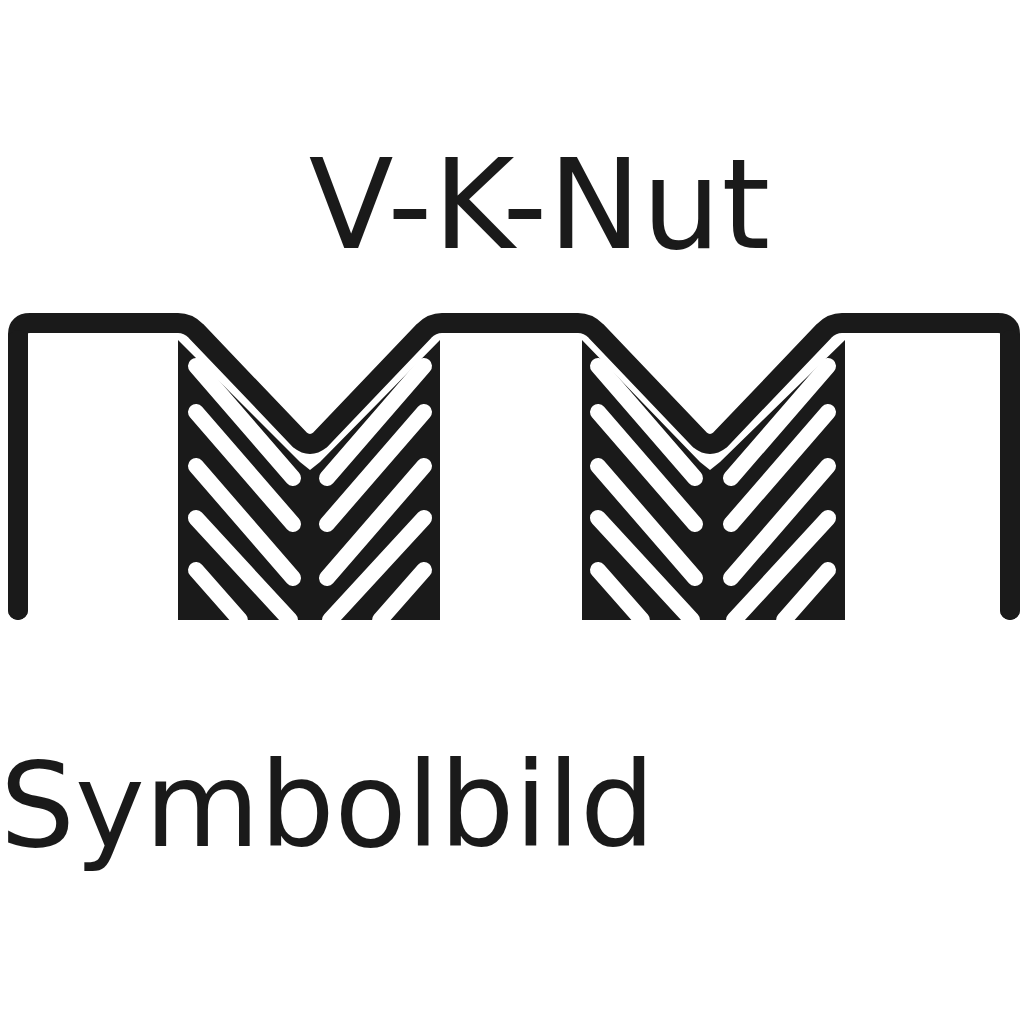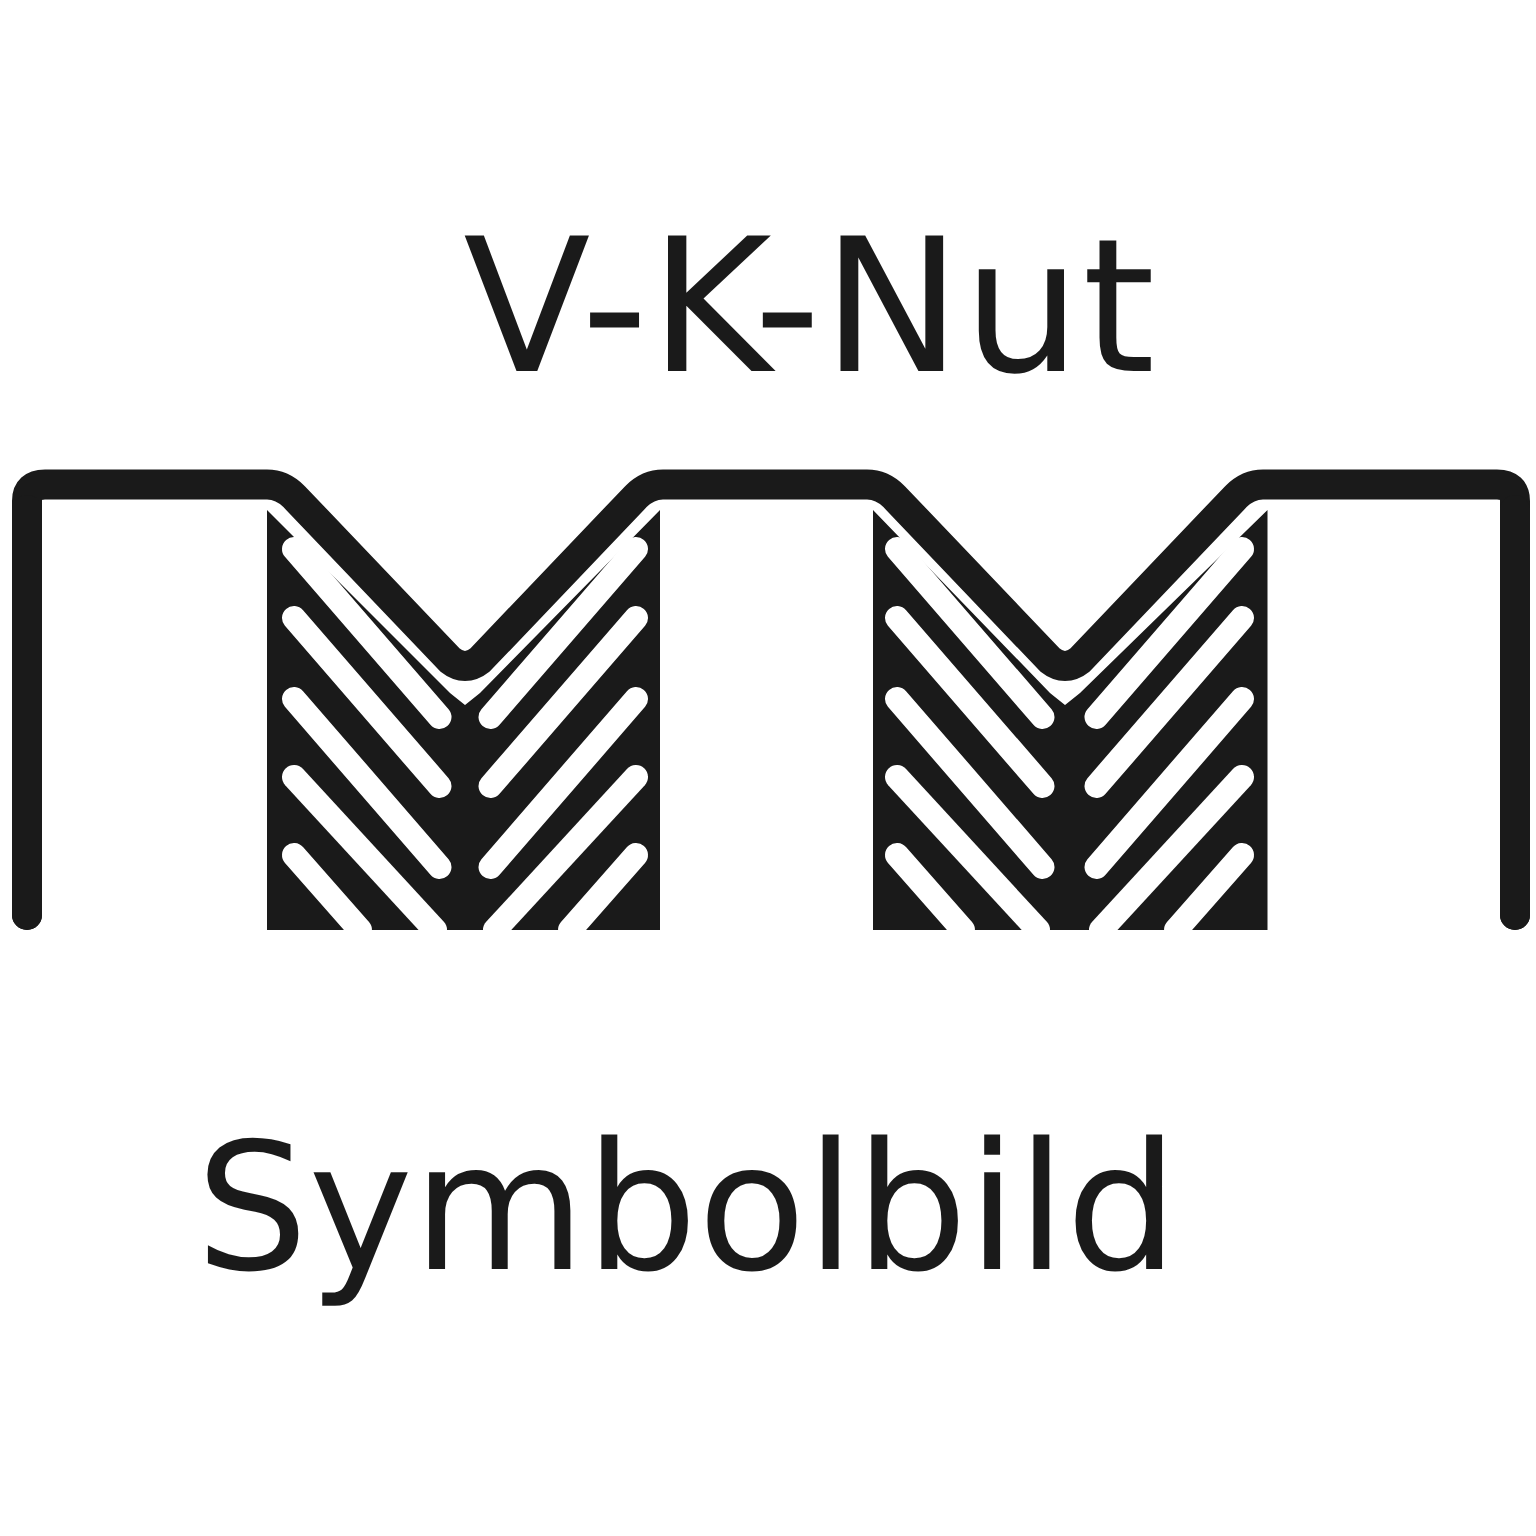--- a/index.html
+++ b/index.html
@@ -1,18 +1,18 @@
 <!DOCTYPE html>
 <html><head>
 <meta charset="utf-8">
 <style>
   html, body { margin: 0; padding: 0; background: #ffffff; }
   body { width: 1024px; height: 1024px; position: relative; overflow: hidden; font-family: "DejaVu Sans", sans-serif; }
   .title { position: absolute; left: 0; width: 1024px; top: 135px; text-align: center; font-size: 124px; line-height: 140px; color: #1a1a1a; letter-spacing: 1px; padding-left: 28px; }
-  .caption { position: absolute; left: 0; width: 836px; top: 735px; text-align: center; font-size: 118px; line-height: 140px; color: #1a1a1a; padding-left: 40px; }
+  .caption { position: absolute; left: 0; width: 836px; top: 735px; font-size: 118px; line-height: 140px; color: #1a1a1a; }
   svg.symbol { position: absolute; left: 0; top: 0; }
 </style>
 </head>
 <body>
 
 <div class="title">V-K-Nut</div>
 
 <svg class="symbol" width="1024" height="1024" viewBox="0 0 1024 1024">
   <g fill="none" stroke="#1a1a1a" stroke-linejoin="round" stroke-linecap="round">
 

